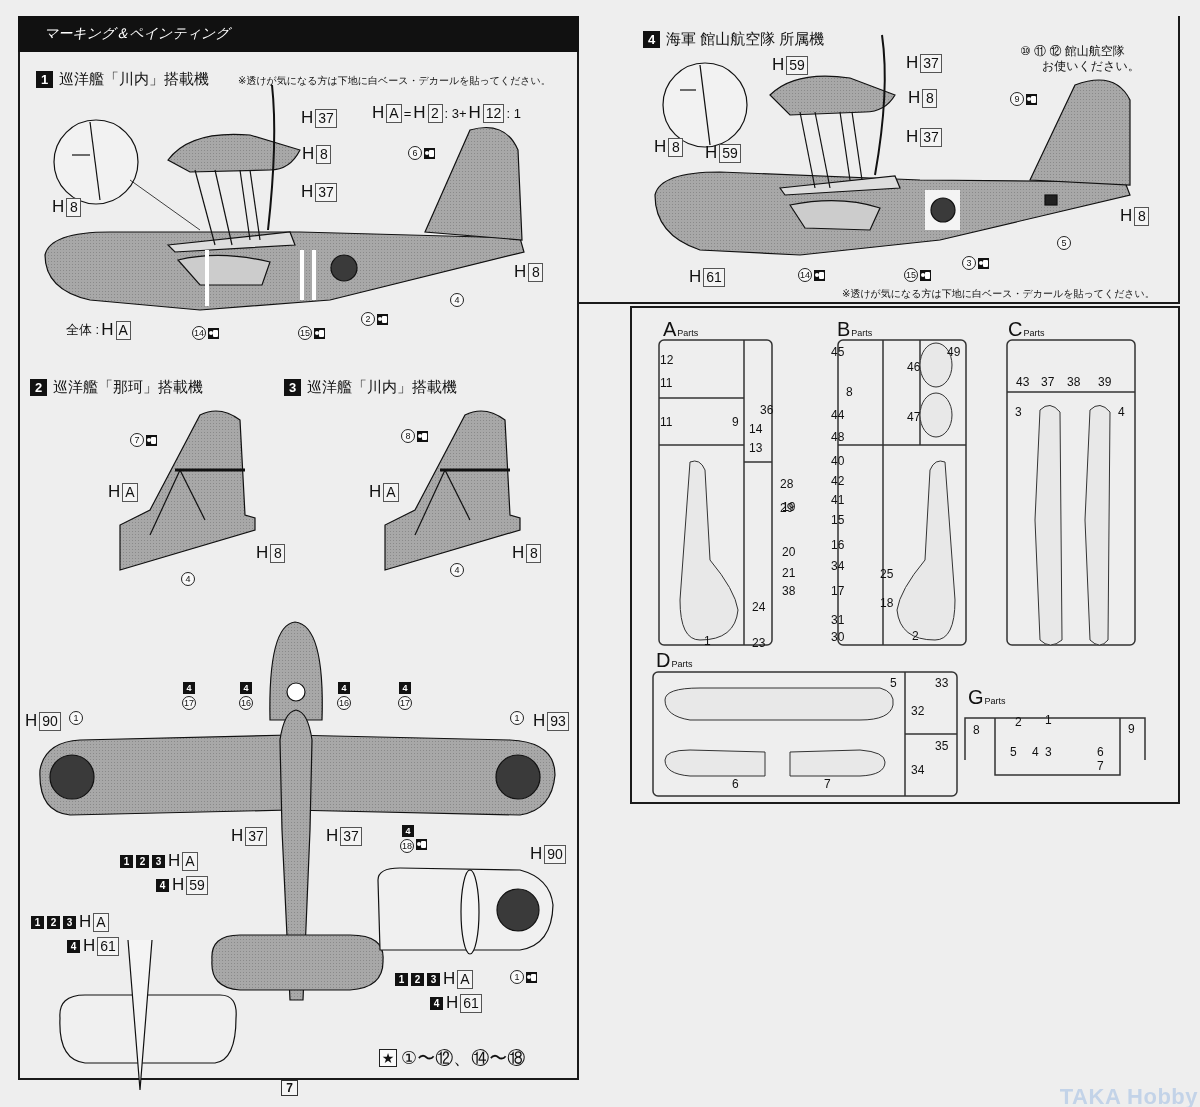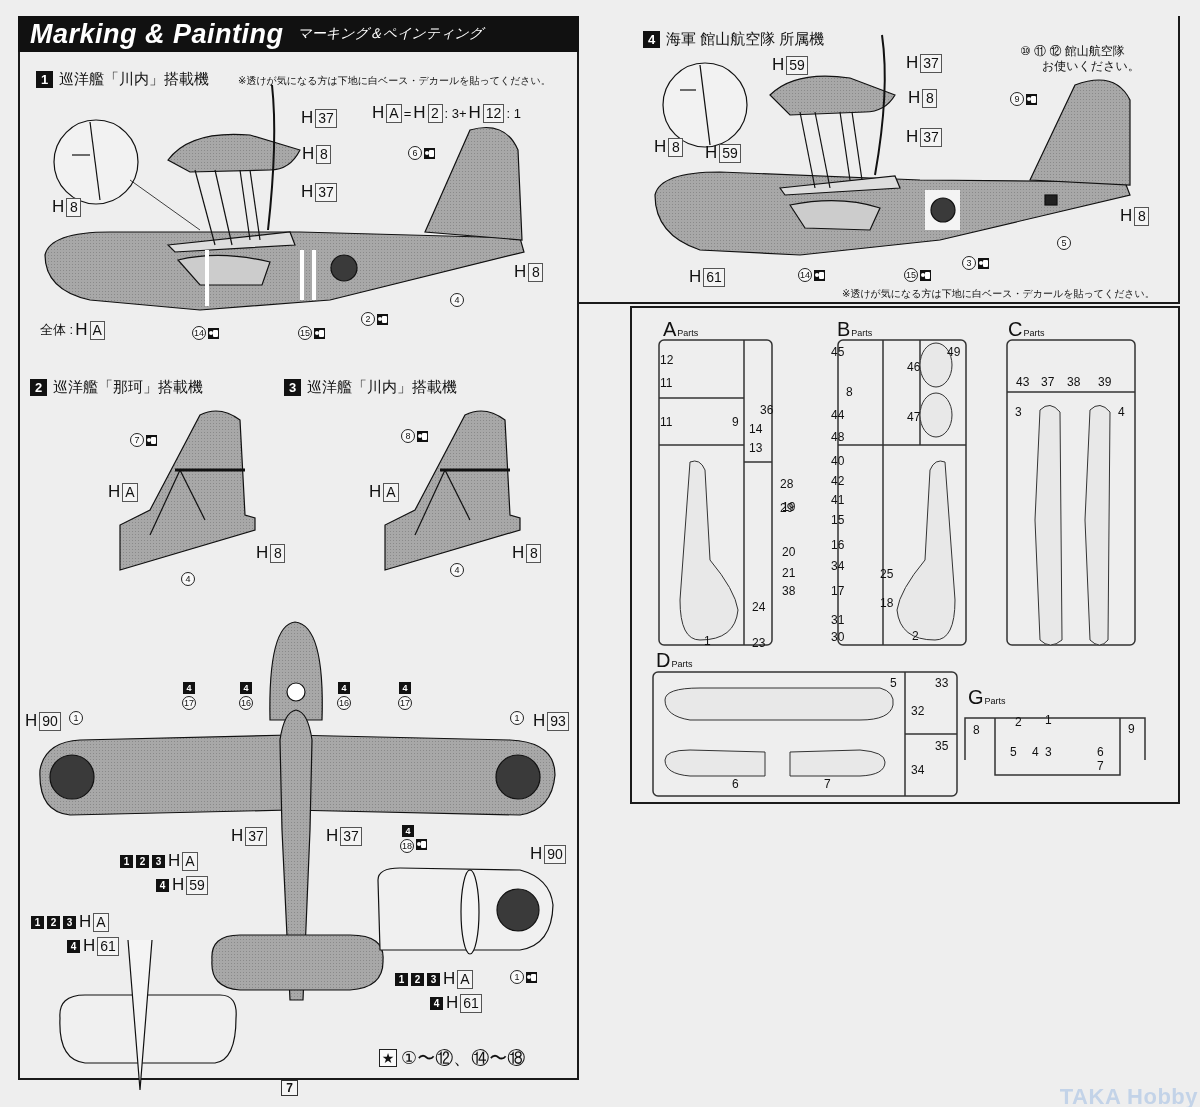--- a/index.html
+++ b/index.html
@@ -41,21 +41,20 @@
   .watermark { position: absolute; right: 2px; top: 1084px; font-size: 22px; font-weight: bold; color: #c3d3e8; letter-spacing: 0.5px; }
 </style>
 </head>
 <body>
 
 <div class="panel-left"></div>
 <div class="panel-right-top"></div>
 <div class="panel-parts"></div>
 
 <div class="title-bar">
-  <span class="en">Marking &amp; Painting</span>
   <span class="jp">マーキング＆ペインティング</span>
 </div>
 
 <svg class="art" width="1200" height="1107">
   <defs>
     <pattern id="hatch" width="3" height="3" patternUnits="userSpaceOnUse">
       <rect width="3" height="3" fill="#a8a8a8"></rect>
         <rect width="1" height="1" fill="#8a8a8a"></rect>
     </pattern>
   </defs>
@@ -207,21 +206,21 @@
     <span class="box">37</span>
   </div>
 <div class="callout" style="left:52px;top:197px;">
     <span class="h">H</span>
     <span class="box">8</span>
   </div>
 <div class="callout" style="left:514px;top:262px;">
     <span class="h">H</span>
     <span class="box">8</span>
   </div>
-<div class="callout" style="left:40px;top:320px;">
+<div class="callout" style="left:66px;top:320px;">
     <span style="font-size:13px;margin-right:2px">全体 :</span>
     <span class="h">H</span>
     <span class="box">A</span>
   </div>
 
 <div class="dec" style="left:408px;top:146px;">
     <span class="circ">6</span>
     <span class="dicon"></span>
   </div>
 <div class="dec" style="left:361px;top:312px;">

